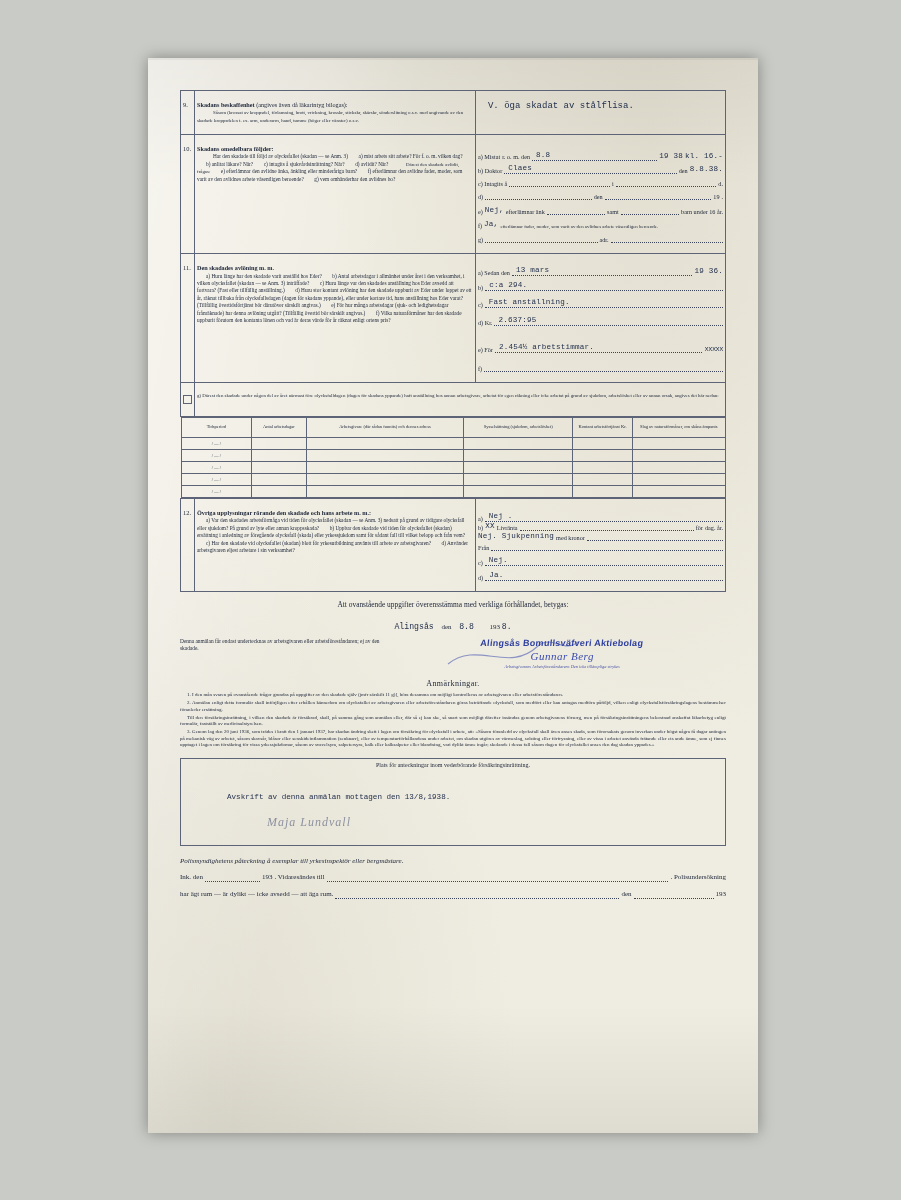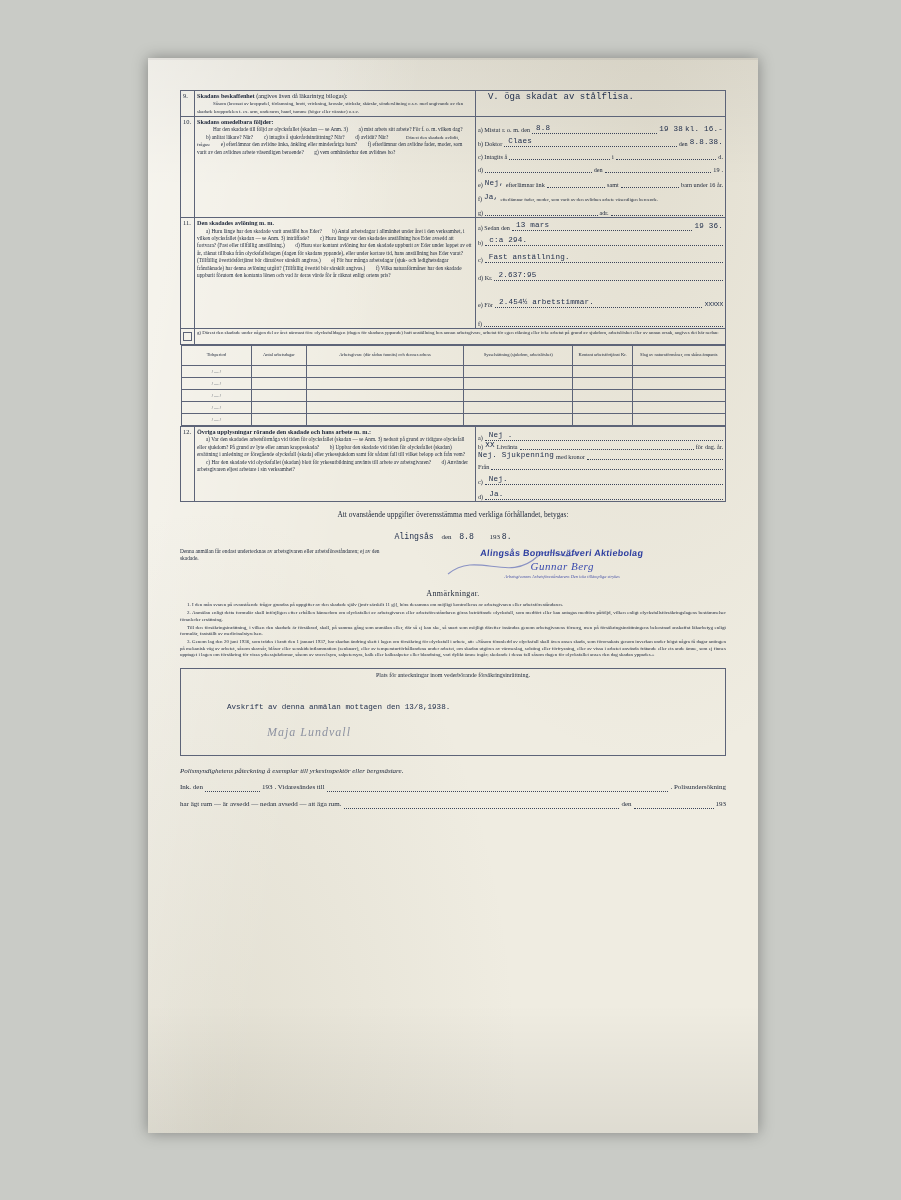--- a/index.html
+++ b/index.html
@@ -22,21 +22,21 @@
       linear-gradient(180deg, rgba(0,0,0,.06) 0%, rgba(0,0,0,0) 12%, rgba(0,0,0,0) 88%, rgba(0,0,0,.07) 100%);
     pointer-events:none;
   }
 
   
   #form{
     position:absolute;left:32px;top:32px;width:546px;
     font-size:6.2px;line-height:1.2;color:#222b3d;
   }
   table.grid{border-collapse:collapse;width:100%;}
-  table.grid td{border:.6px solid #5d6478;vertical-align:top;padding:1px 2px;}
+  table.grid td{border:.6px solid #5d6478;vertical-align:top;padding:10px 2px;}
   .num{width:12px;text-align:left;font-size:6.4px;padding-top:2px;}
   .qcol{width:52%;}
   .acol{width:46%;}
   .q{display:block;}
   .indent{padding-left:9px;text-indent:-9px;}
   .indent2{padding-left:16px;}
   .sm{font-size:5.3px;line-height:1.18;}
   .xs{font-size:4.9px;line-height:1.15;}
   .hw{font-family:"Liberation Mono", monospace;color:#1d2b49;font-size:7.6px;letter-spacing:.2px;}
   .hwbig{font-family:"Liberation Mono", monospace;color:#1d2b49;font-size:8.2px;}
@@ -385,21 +385,21 @@
       <div class="it" style="margin-bottom:7px;">Polismyndighetens påteckning å exemplar till yrkesinspektör eller bergmästare.</div>
       <div class="row" style="margin-bottom:8px">
         <span class="lab">Ink. den</span>
         <span class="fill" style="max-width:55px"></span>
         <span class="lab">193</span>
         <span class="lab">. Vidaresändes till</span>
         <span class="fill"></span>
         <span class="lab">. Polisundersökning</span>
       </div>
       <div class="row">
-        <span class="lab">har ägt rum — är avsedd — nedan avsedd — att äga rum.</span>
+        <span class="lab">har ägt rum — är dylikt — icke avsedd — att äga rum.</span>
         <span class="fill"></span>
         <span class="lab">den</span>
         <span class="fill" style="max-width:80px"></span>
         <span class="lab">193</span>
       </div>
     </div>
 
   </div>
 </div>
 

